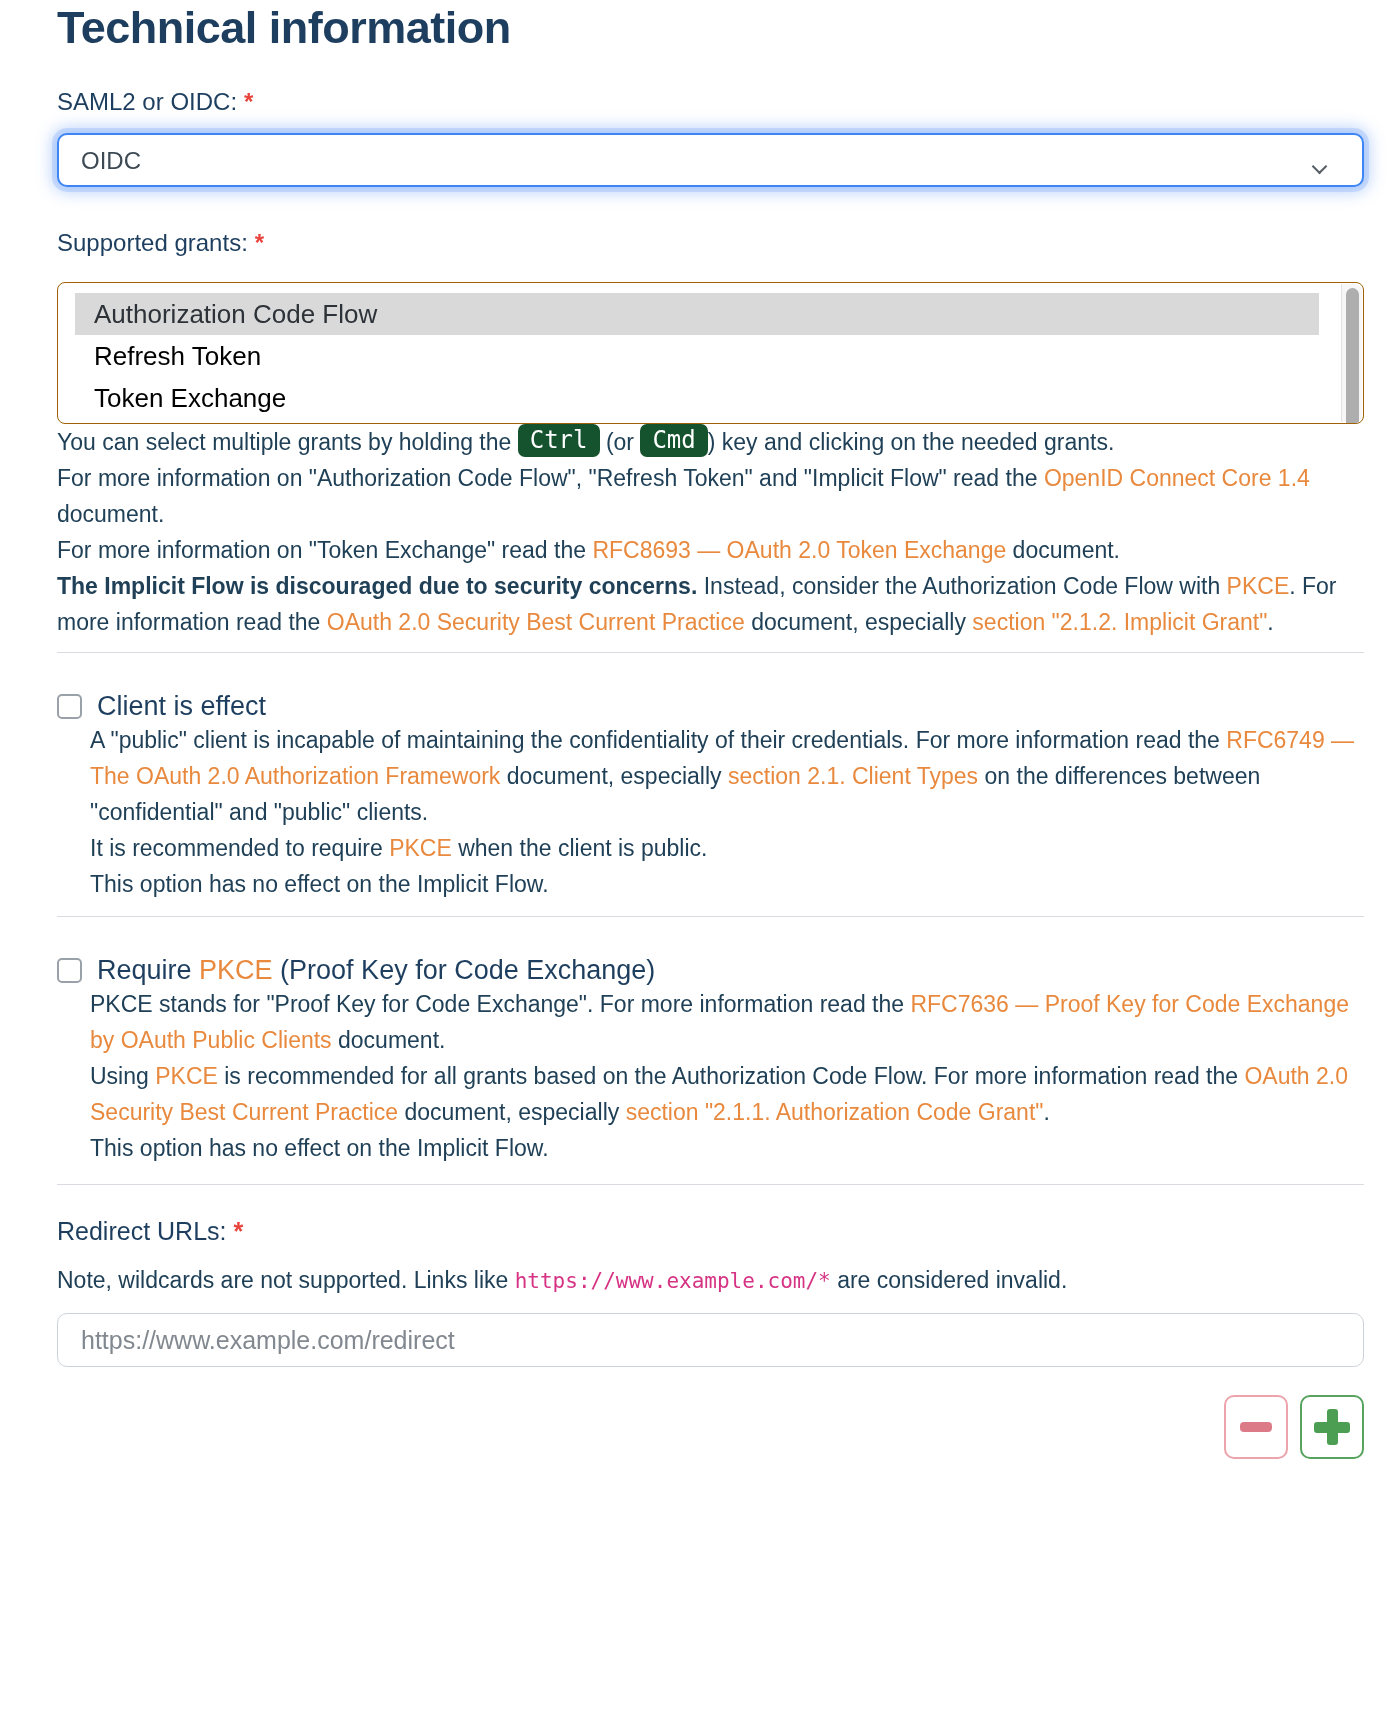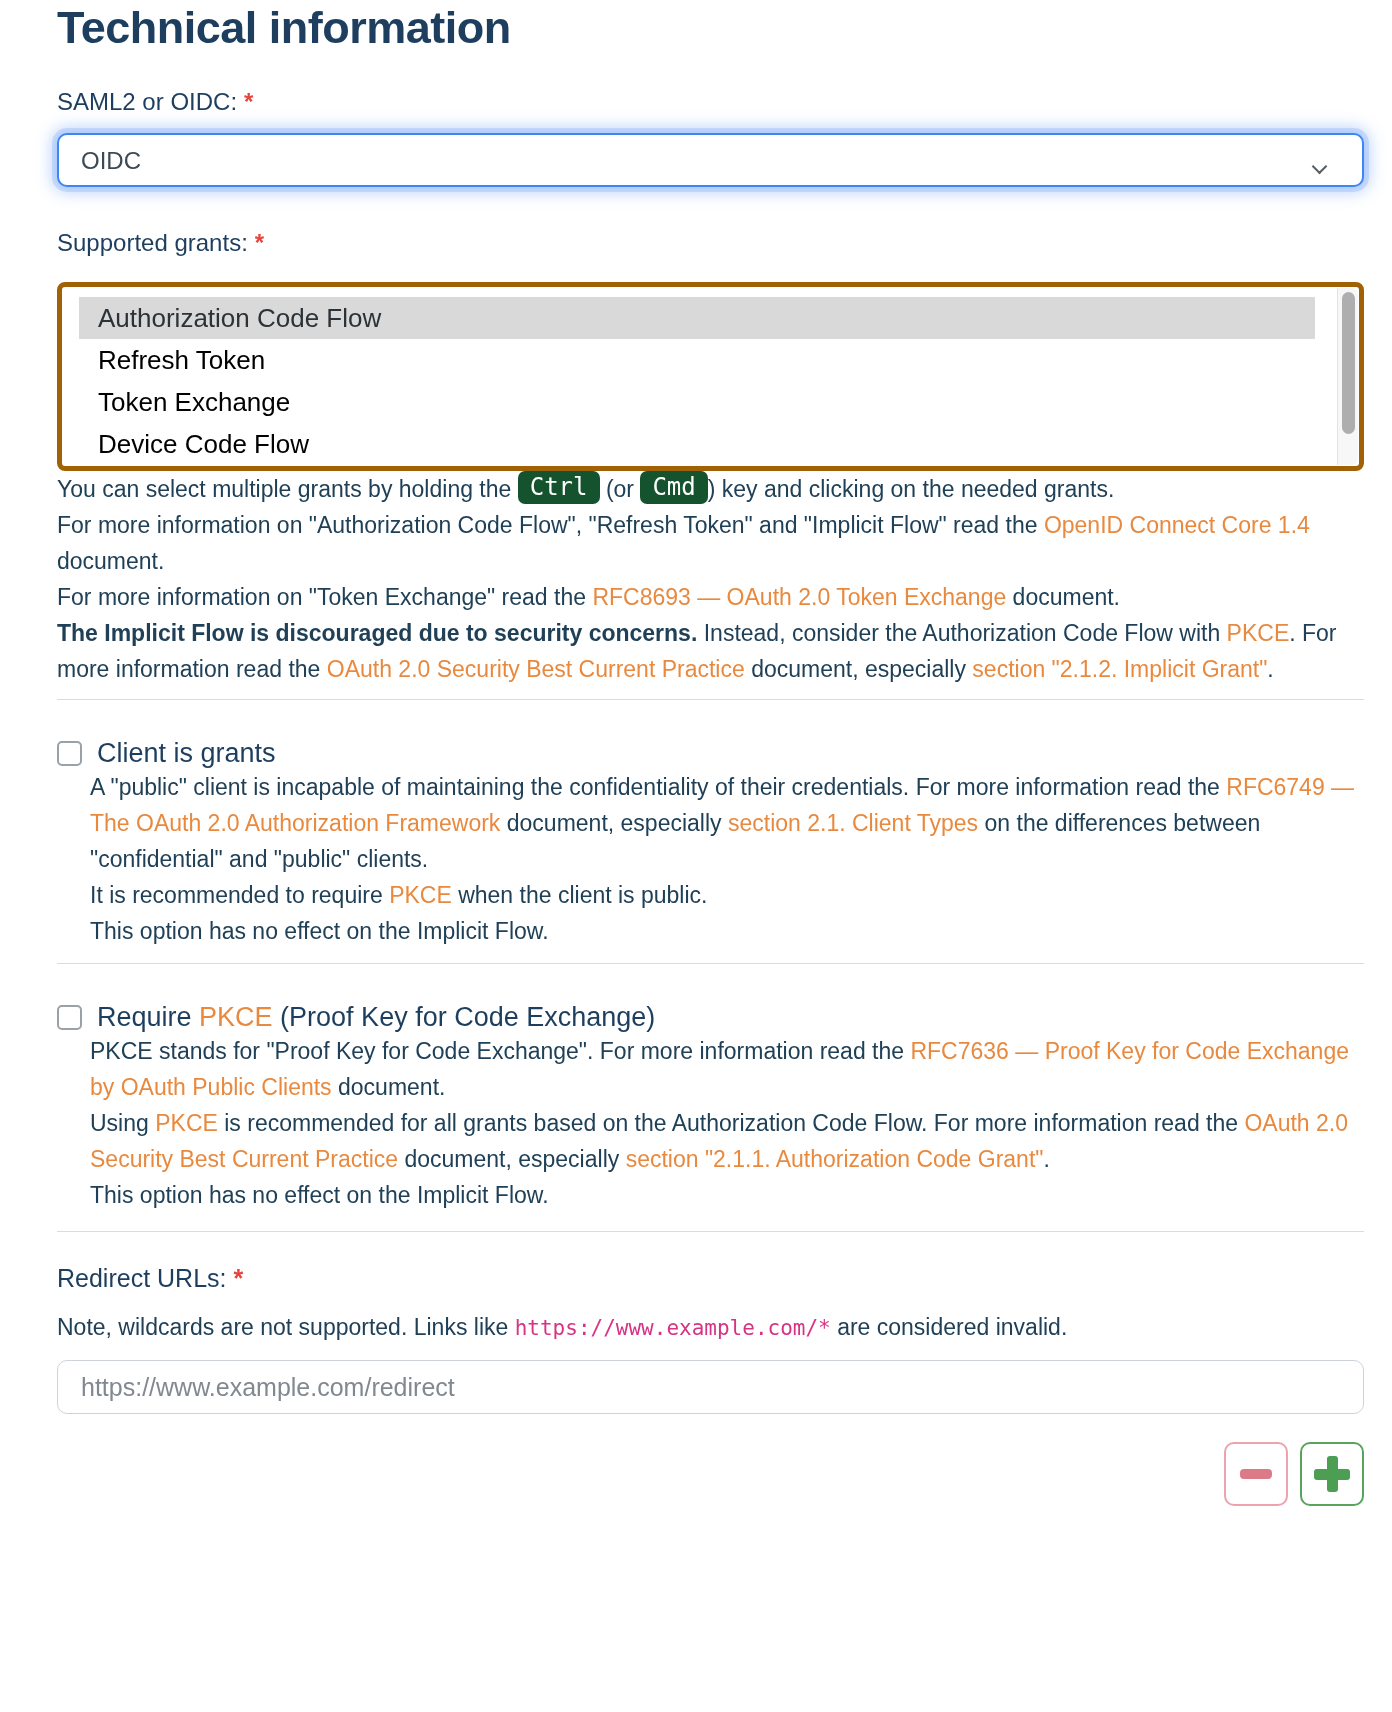--- a/index.html
+++ b/index.html
@@ -48,22 +48,22 @@
     content: ""; position: absolute; left: 0; top: 0;
     width: 9px; height: 9px;
     border-right: 2px solid #555c63; border-bottom: 2px solid #555c63;
     transform: rotate(45deg);
   }
 
   .grants-label { margin-top: 42px; margin-bottom: 25px; }
 
   .listbox {
     position: relative;
-    height: 189px;
-    border: 5px solid #a16207;
+    height: 142px;
+    border: 1px solid #a16207;
     border-radius: 8px;
     overflow: hidden;
     padding: 10px 44px 0 17px;
     background: #fff;
   }
   .option {
     height: 42px; line-height: 42px;
     font-size: 26px; color: #000000;
     padding: 0 0 0 19px;
     white-space: nowrap;
@@ -194,21 +194,21 @@
 
   <p class="body hint-line">You can select multiple grants by holding the <kbd>Ctrl</kbd> (or <kbd>Cmd</kbd>) key and clicking on the needed grants.</p>
   <p class="body mt18">For more information on "Authorization Code Flow", "Refresh Token" and "Implicit Flow" read the <a class="lnk">OpenID Connect Core 1.4</a> document.</p>
   <p class="body mt14">For more information on "Token Exchange" read the <a class="lnk">RFC8693 — OAuth 2.0 Token Exchange</a> document.</p>
   <p class="body mt14"><strong>The Implicit Flow is discouraged due to security concerns.</strong> Instead, consider the Authorization Code Flow with <a class="lnk">PKCE</a>. For more information read the <a class="lnk">OAuth 2.0 Security Best Current Practice</a> document, especially <a class="lnk">section "2.1.2. Implicit Grant"</a>.</p>
 
   <hr class="divider">
 
   <div class="checkbox-row">
     <span class="checkbox"></span>
-    <span>Client is grants</span>
+    <span>Client is effect</span>
   </div>
   <div class="desc-block">
     <p class="body mt14">A "public" client is incapable of maintaining the confidentiality of their credentials. For more information read the <a class="lnk">RFC6749 — The OAuth 2.0 Authorization Framework</a> document, especially <a class="lnk">section 2.1. Client Types</a> on the differences between "confidential" and "public" clients.</p>
     <p class="body mt16">It is recommended to require <a class="lnk">PKCE</a> when the client is public.</p>
     <p class="body mt16">This option has no effect on the Implicit Flow.</p>
   </div>
 
   <hr class="divider" style="margin-top:14px">
 
   <div class="checkbox-row">

